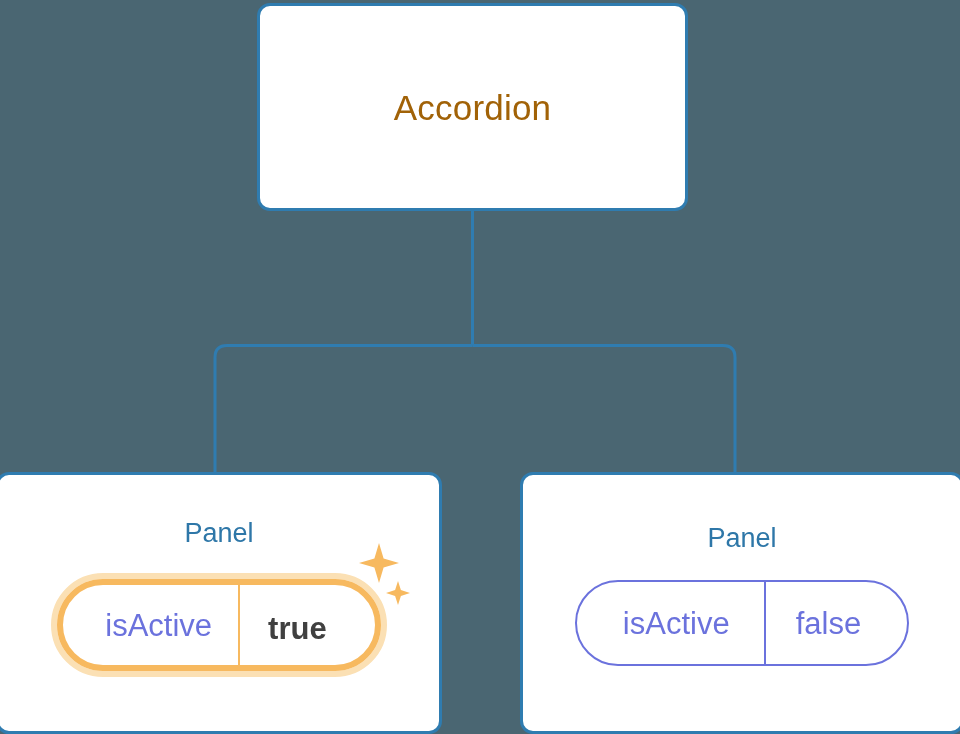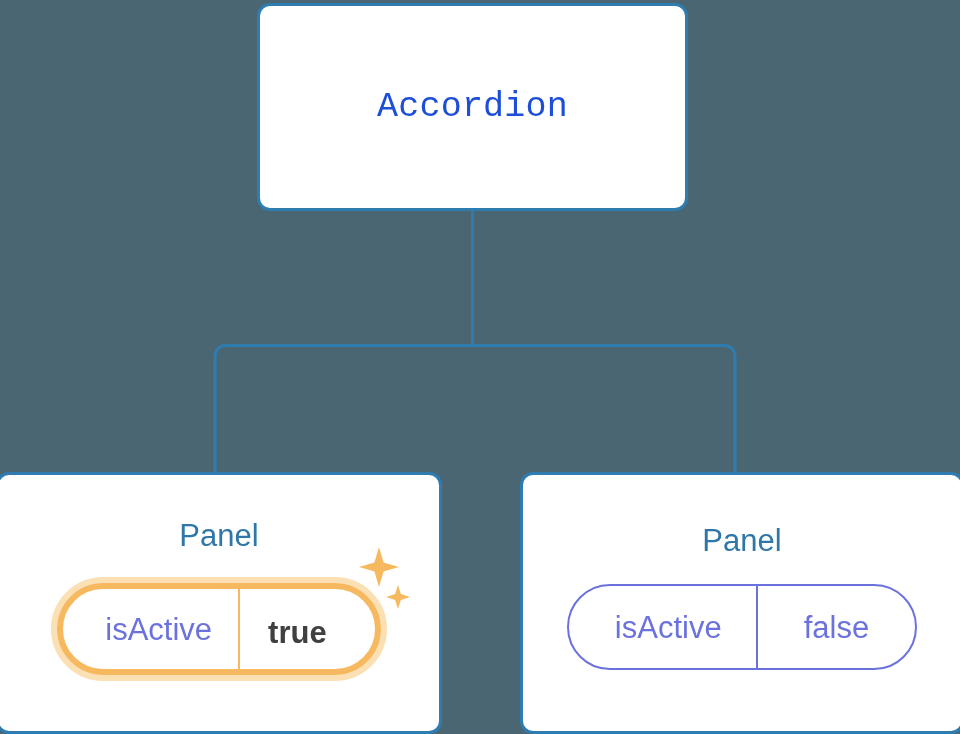--- a/index.html
+++ b/index.html
@@ -45,24 +45,23 @@
     left: 257px;
     top: 3px;
     width: 431px;
     height: 208px;
     display: flex;
     align-items: center;
     justify-content: center;
   }
   #root-card .node-title {
     font-size: 35px;
-    color: #1d4ed8;
+    color: #a16207;
     letter-spacing: .2px;
     line-height: 1;
-    font-family: Liberation Mono, monospace;
   }
 
   
   .panel-card {
     display: flex;
     flex-direction: column;
     align-items: center;
     overflow: visible;
   }
   #panel-card-0 {
@@ -71,21 +70,21 @@
     width: 446px;
     height: 262px;
   }
   #panel-card-1 {
     left: 520px;
     top: 472px;
     width: 444px;
     height: 262px;
   }
   .panel-title {
-    font-size: 31px;
+    font-size: 27px;
     color: #2e77a8;
     line-height: 1;
   }
   #panel-card-0 .panel-title { margin-top: 45px; }
   #panel-card-1 .panel-title { margin-top: 50px; }
 
   
   .pill-wrap {
     position: relative;
     display: flex;
@@ -112,21 +111,21 @@
   .pill.plain .pill-val {
     font-size: 31px;
     color: #6b72dd;
     font-weight: normal;
   }
   .pill.plain .pill-key {
     padding: 0 34px 0 46px;
     border-right: 2px solid #6b72dd;
   }
   .pill.plain .pill-val {
-    padding: 0 46px 0 46px;
+    padding: 0 46px 0 30px;
   }
 
   
   .pill.highlight {
     border: 6px solid #fbe0b4;
     border-radius: 999px;
     height: 104px;
     padding: 0;
   }
   .pill.highlight .pill-inner {

